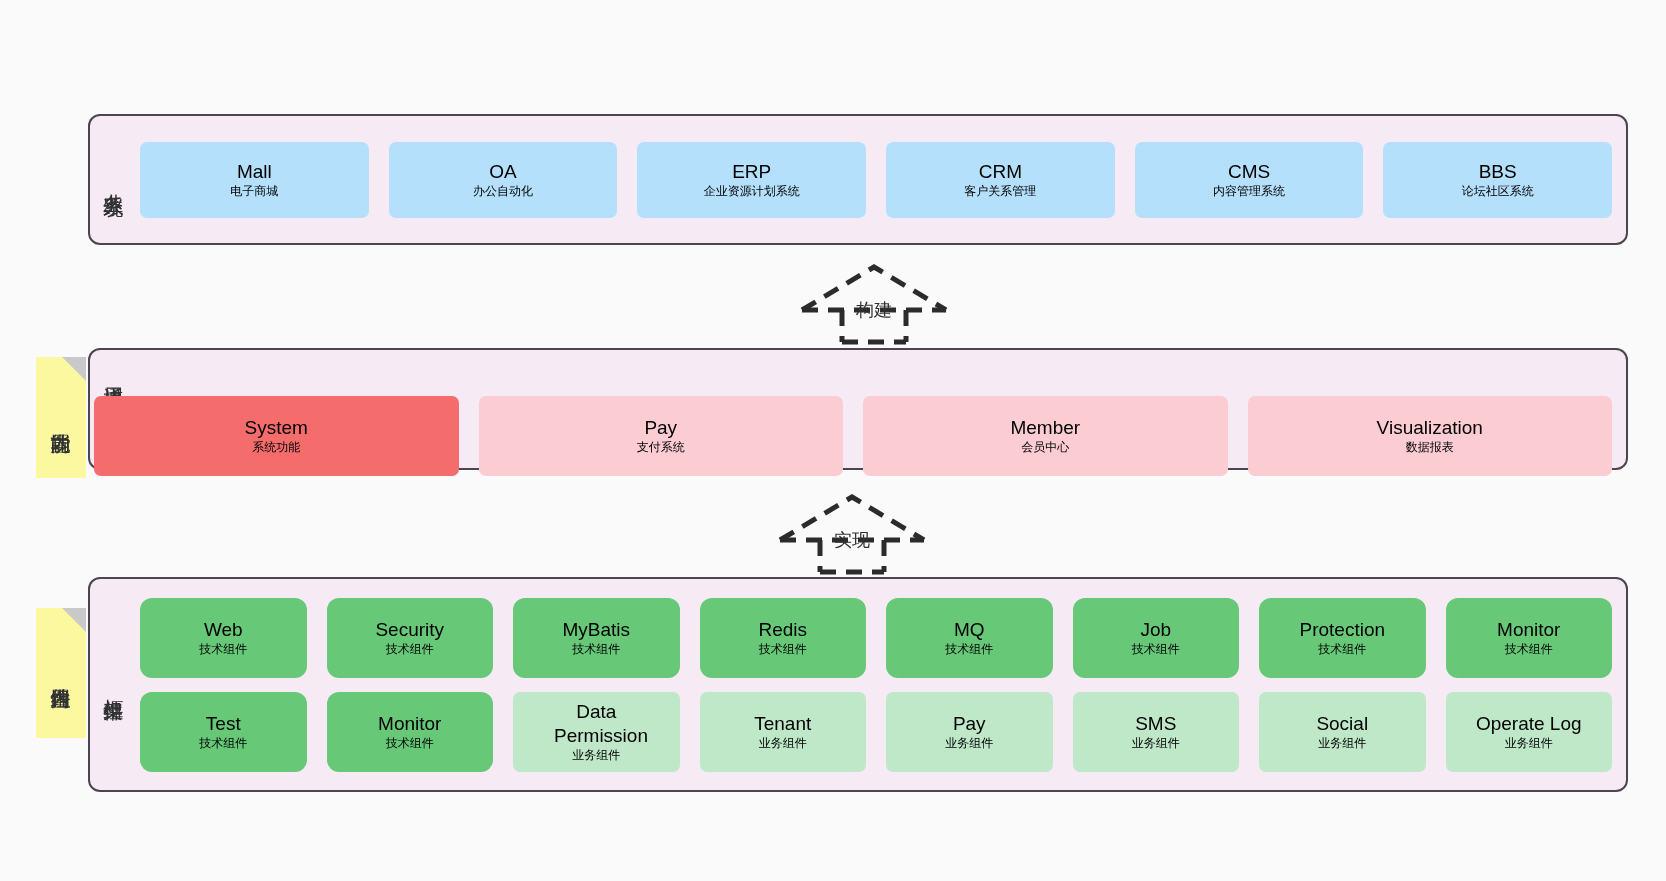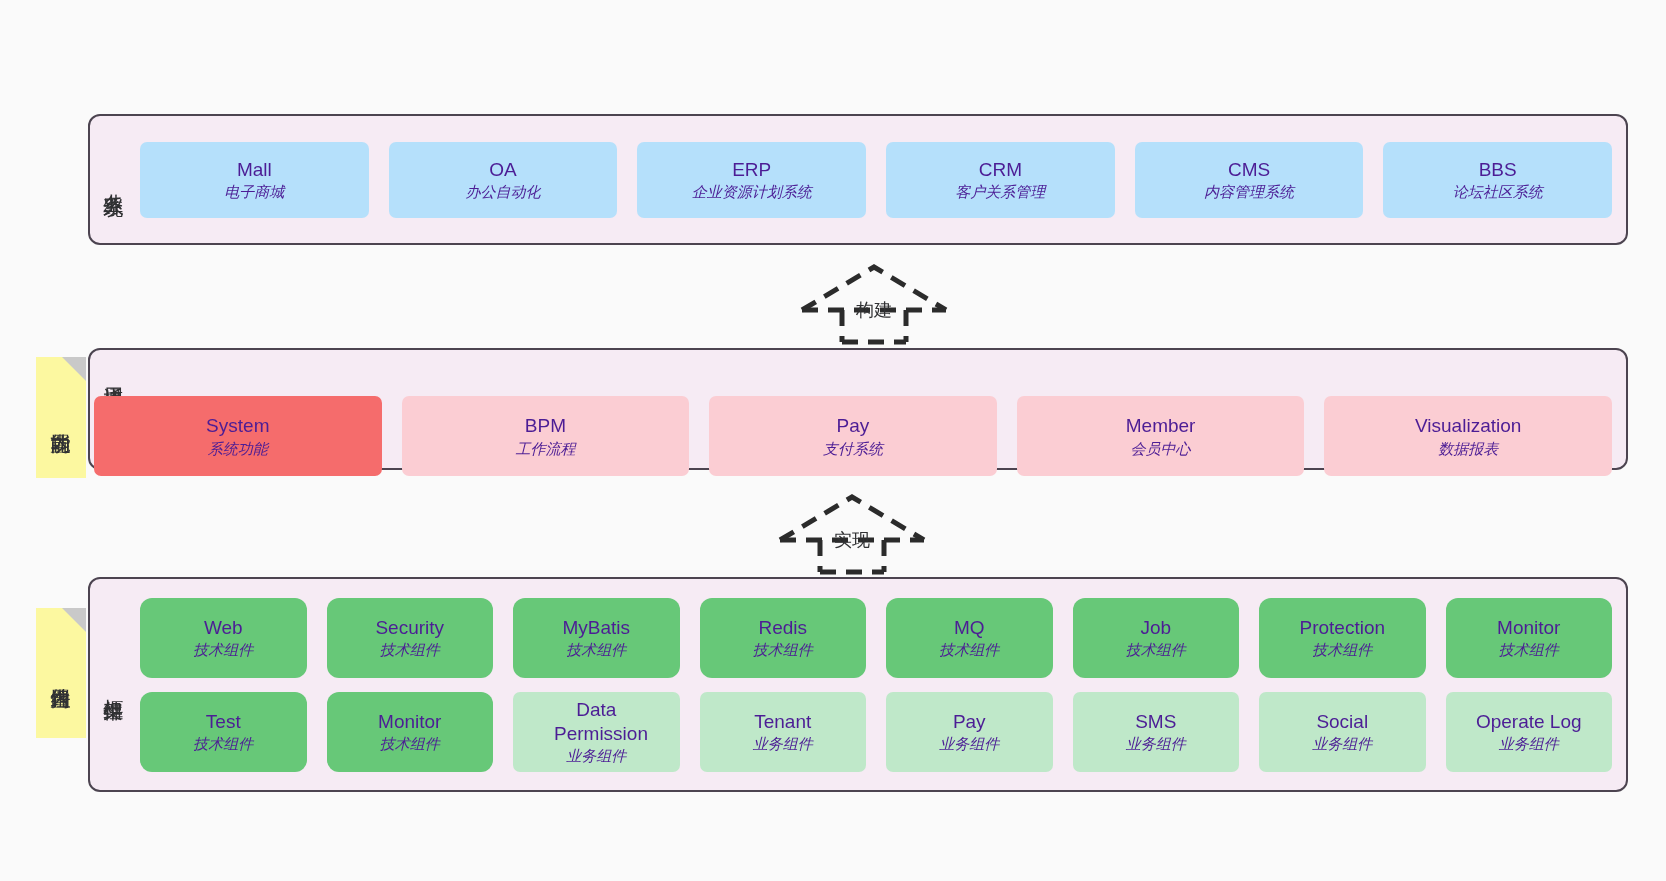--- a/index.html
+++ b/index.html
@@ -53,25 +53,25 @@
   .cell{
     flex:1 1 0;
     border-radius:7px;
     display:flex;
     flex-direction:column;
     align-items:center;
     justify-content:center;
     text-align:center;
     font-size:19px;
     line-height:1.28;
-    color:#4c1d95;
+    color:#000000;
     box-sizing:border-box;
     padding:6px 4px;
   }
-  .cell .sub{font-size:15px;font-style:italic;}
+  .cell .sub{font-size:12px;}
 
   .c-blue{background:#b5e0fb;}
   .c-red{background:#f56c6c;}
   .c-pink{background:#fbcdd3;}
   .c-green{background:#67c878;border-radius:12px;}
   .c-palegreen{background:#bfe8c9;}
 
   
   .note{
     position:absolute;
@@ -159,24 +159,20 @@
 
   <div class="layer" style="left:88px;top:348px;width:1540px;height:122px;flex-direction:column;">
     <div class="layer-title">通用模块</div>
     <div class="layer-body">
       <div class="row" style="height:80px;">
         <div class="cell c-red">
           <span>System</span>
           <span class="sub">系统功能</span>
         </div>
         <div class="cell c-pink">
-          <span>BPM</span>
-          <span class="sub">工作流程</span>
-        </div>
-        <div class="cell c-pink">
           <span>Pay</span>
           <span class="sub">支付系统</span>
         </div>
         <div class="cell c-pink">
           <span>Member</span>
           <span class="sub">会员中心</span>
         </div>
         <div class="cell c-pink">
           <span>Visualization</span>
           <span class="sub">数据报表</span>

